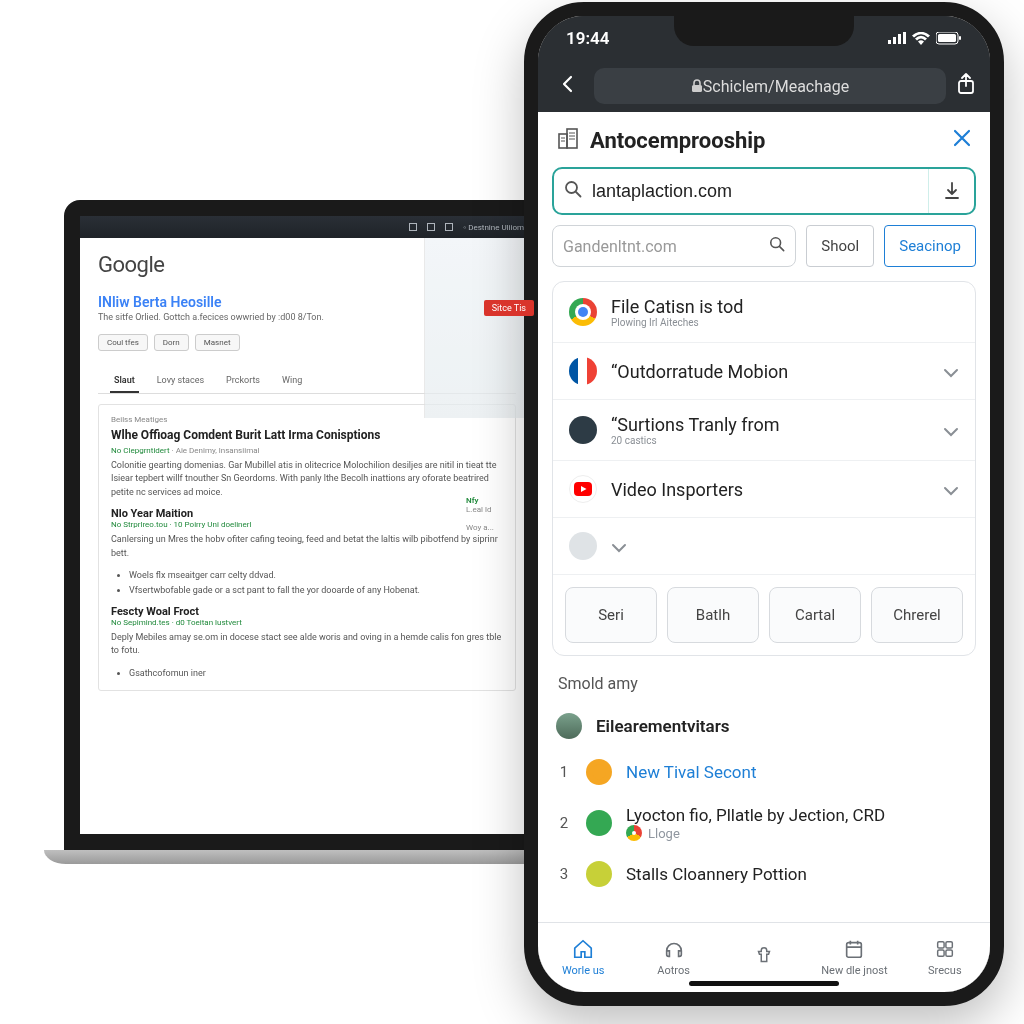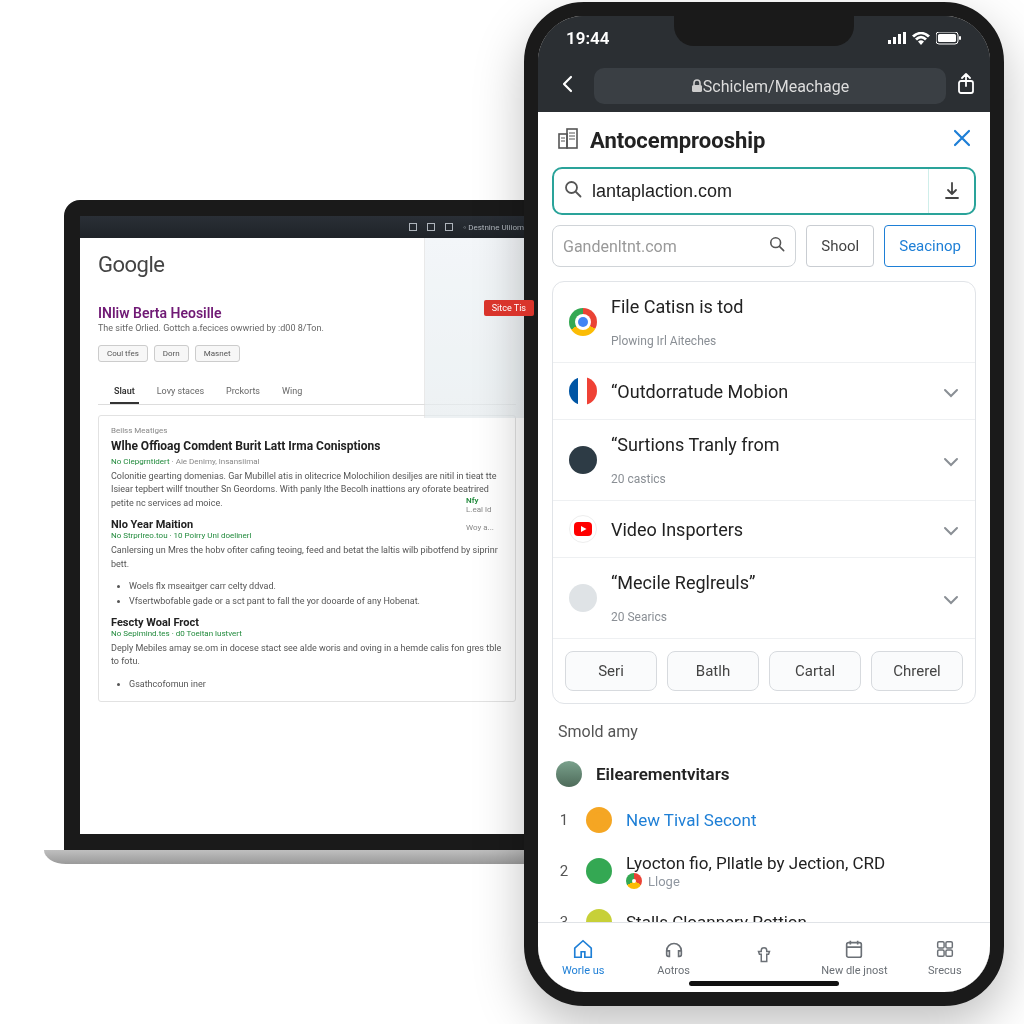--- a/index.html
+++ b/index.html
@@ -49,21 +49,21 @@
     justify-content: flex-end;
   }
   .chrome-icon { width:8px; height:8px; display:inline-block; border:1px solid #aeb4bb; }
   .logo {
     font-size: 22px;
     padding: 14px 18px 8px;
     color: #444;
     letter-spacing: -0.5px;
   }
   .laptop-body { padding: 0 18px 18px; font-size: 11px; color: #444; }
-  .lp-title { font-size: 14px; font-weight: 600; color: #701a75; margin-top: 20px; }
+  .lp-title { font-size: 14px; font-weight: 600; color: #3b82f6; margin-top: 9px; }
   .lp-sub { font-size: 9px; color: #666; margin: 2px 0 10px; line-height: 1.3; }
   .lp-btns { display:flex; gap:6px; margin-bottom: 18px; }
   .lp-btn { font-size:8px; border:1px solid #ccc; border-radius:3px; padding:3px 8px; background:#f7f7f7; color:#555;}
   .lp-map { position:absolute; right:-10px; top:22px; width:120px; height:180px; background:linear-gradient(#eef3f7,#e6ecef); opacity:.7; border-left:1px solid #e0e0e0;}
   .lp-badge { position:absolute; right:0; top:84px; background:#d9342b; color:#fff; font-size:9px; padding:3px 8px; border-radius:2px; z-index:2;}
   .lp-tabs { display:flex; gap:14px; font-size:9px; border-bottom:1px solid #ddd; margin-bottom:10px; }
   .lp-tab { padding:6px 4px; color:#666; }
   .lp-tab.active { font-weight:600; color:#333; border-bottom:2px solid #333;margin-left:12px; }
   .lp-card { border:1px solid #e2e2e2; border-radius:3px; padding:10px 12px; margin-bottom:14px; }
   .lp-crumb { font-size:8px; color:#888; }
@@ -188,26 +188,26 @@
   }
   .item:first-child { border-top:none; }
   .item-icon {
     width:28px; height:28px; border-radius:50%;
     display:flex; align-items:center; justify-content:center;
     flex: 0 0 28px;
     font-size:14px;
   }
   .item-body { flex:1; min-width:0; }
   .item-title { font-size:18px; color:#222; }
-  .item-sub { font-size:12px; color:#8a8f95; margin-top:17px;}
+  .item-sub { font-size:10px; color:#8a8f95; margin-top:0;}
   .chev { color:#8a8f95; font-size:18px; }
 
   .quick-row { display:flex; gap:10px; padding: 0 4px 4px; }
   .card .quick-row { padding: 12px 12px; border-top:1px solid #eef0f2;}
-  .qchip { flex:1; border:1px solid #d7dade; border-radius:8px; text-align:center; padding:10px 0; font-size:15px; color:#444; background:#fafbfc;}
+  .qchip { flex:1; border:1px solid #d7dade; border-radius:8px; text-align:center; padding:18px 0; font-size:15px; color:#444; background:#fafbfc;}
 
   .section-title { font-size:16px; color:#555; padding: 4px 20px 10px;}
   .trend {
     display:flex; align-items:center; gap:14px;
     padding: 10px 18px;
   }
   .trend .num { width:16px; text-align:center; color:#555; font-size:15px;}
   .trend .tic { width:26px; height:26px; border-radius:50%; display:flex; align-items:center; justify-content:center; font-size:13px;}
   .trend .ttext { flex:1; }
   .trend .tt { font-size:17px; color:#1e7fd6; }
@@ -437,24 +437,20 @@
           </span>
         <div class="item-body">
           <div class="item-title">Video Insporters</div>
         </div>
         <span class="chev"><svg width="16" height="10" viewBox="0 0 16 10">
               <path d="M2 2 L8 8 L14 2" stroke="#8a8f95" stroke-width="2" fill="none" stroke-linecap="round"></path>
             </svg></span>
       </div>
       <div class="item">
         <span class="item-icon c-grey"></span>
-        <div class="item-body">
-          <div class="item-title">“Mecile Reglreuls”</div>
-          <div class="item-sub">20 Searics</div>
-        </div>
         <span class="chev"><svg width="16" height="10" viewBox="0 0 16 10">
               <path d="M2 2 L8 8 L14 2" stroke="#8a8f95" stroke-width="2" fill="none" stroke-linecap="round"></path>
             </svg></span>
       </div>
       <div class="quick-row">
         <div class="qchip">Seri</div>
         <div class="qchip">Batlh</div>
         <div class="qchip">Cartal</div>
         <div class="qchip">Chrerel</div>
       </div>

